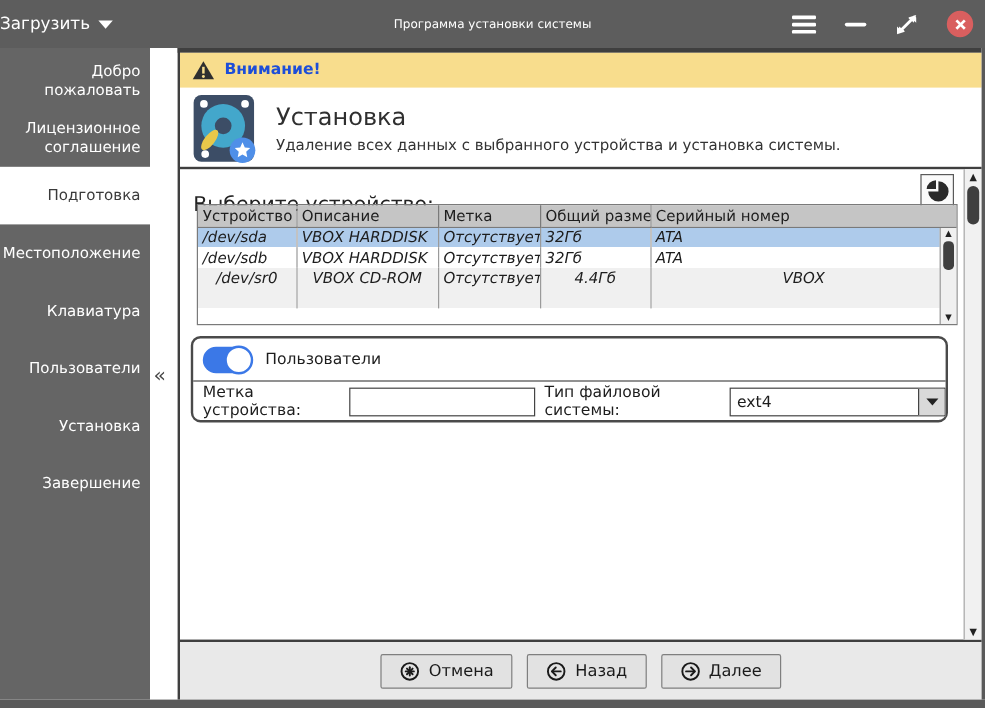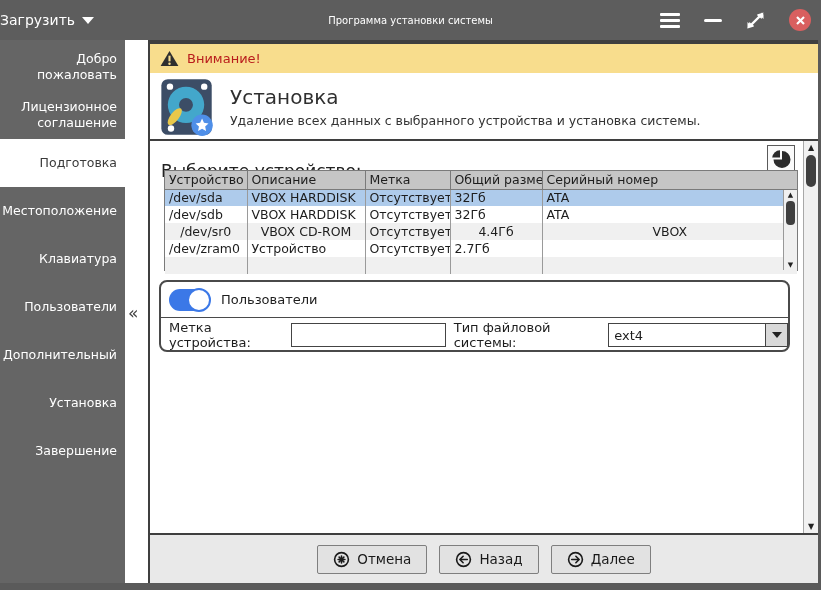--- a/index.html
+++ b/index.html
@@ -24,42 +24,42 @@
   .side-item.active{background:#fff;color:#3a3a3a;}
   .collapse-strip{position:absolute;left:125px;top:40px;width:23px;height:543px;background:#fff;}
   .collapse-btn{position:absolute;left:3px;top:263px;font-size:17px;color:#444;cursor:pointer;}
 
   
   .main{position:absolute;left:148px;top:40px;width:670px;height:543px;background:#fff;border-left:2px solid #3f3f3f;border-top:4px solid #3f3f3f;}
   .right-edge{position:absolute;right:0;top:40px;width:3px;height:543px;background:#5a5a5a;}
   .bottom-strip{position:absolute;left:0;top:583px;width:821px;height:7px;background:#5a5a5a;}
 
   .banner{height:29px;background:#f8dd8d;display:flex;align-items:center;gap:8px;padding-left:10px;}
-  .banner-text{font-size:13px;color:#b91c1c;font-weight:normal;}
+  .banner-text{font-size:13px;color:#1d4ed8;font-weight:bold;}
 
   .header-sec{height:68px;border-bottom:2px solid #3f3f3f;position:relative;}
   .app-icon{position:absolute;left:6px;top:4px;}
   .hd-title{position:absolute;left:80px;top:12px;font-size:20px;color:#2f2f2f;}
   .hd-sub{position:absolute;left:80px;top:40px;font-size:12.5px;color:#333;}
 
   .body{position:relative;height:392px;}
   .scroll-track{position:absolute;right:0;top:0;bottom:0;width:15px;background:#f1f1f1;border-left:1px solid #a8a8a8;}
   .scroll-track .arr{position:absolute;left:0;width:14px;text-align:center;font-size:8px;color:#222;cursor:pointer;}
   .scroll-track .arr.up{top:2px;}
   .scroll-track .arr.down{bottom:2px;}
   .scroll-thumb{position:absolute;left:2px;top:14px;width:10px;height:32px;background:#3f3f3f;border-radius:5px;cursor:grab;}
 
   .content{position:absolute;left:0;right:15px;top:0;bottom:0;}
   .device-label{position:absolute;left:11px;top:20px;font-size:17px;color:#222;}
   .pie-btn{position:absolute;right:8px;top:4px;width:28px;height:28px;background:#fafafa;border:1px solid #5a5a5a;display:flex;align-items:center;justify-content:center;cursor:pointer;}
 
   .table-wrap{position:absolute;left:14px;right:5px;top:29px;height:101px;border:1px solid #7a7a7a;}
   table.devices{width:100%;border-collapse:collapse;table-layout:fixed;font-size:12.5px;color:#1d1d1d;}
   table.devices th{background:#c5c5c5;font-weight:normal;text-align:left;height:18px;padding:0 4px;border-right:1px solid #7a7a7a;border-bottom:1px solid #7a7a7a;overflow:hidden;white-space:nowrap;}
-  table.devices td{height:17px;padding:0 4px;border-right:1px solid #9a9a9a;overflow:hidden;white-space:nowrap;}
+  table.devices td{height:17px;padding:0 4px;border-right:1px solid #9a9a9a;overflow:hidden;white-space:nowrap;font-style:italic;}
   table.devices tr.odd td{background:#f0f0f0;text-align:center;}
   table.devices tr.selected td{background:#aecbeb;}
   table.devices th:last-child,table.devices td:last-child{border-right:none;}
   .tbl-scroll{position:absolute;top:19px;right:0;bottom:0;width:14px;background:#f0f0f0;border-left:1px solid #999;}
   .tbl-scroll .arr{position:absolute;left:0;width:13px;text-align:center;font-size:7px;color:#222;cursor:pointer;}
   .tbl-scroll .arr.up{top:1px;}
   .tbl-scroll .arr.down{bottom:1px;}
   .tbl-thumb{position:absolute;left:2px;top:11px;width:9px;height:24px;background:#3f3f3f;border-radius:4px;cursor:grab;}
 
   .format-group{position:absolute;left:9px;right:13px;top:139px;height:72px;border:2px solid #4a4a4a;border-radius:8px;}
@@ -112,21 +112,20 @@
     </div>
   </div>
 
   <div class="sidebar">
     <div class="side-item">Добро пожаловать</div>
     <div class="side-item">Лицензионное соглашение</div>
     <div class="side-item active">Подготовка</div>
     <div class="side-item">Местоположение</div>
     <div class="side-item">Клавиатура</div>
     <div class="side-item">Пользователи</div>
-    <div class="side-item">Дополнительный</div>
     <div class="side-item">Установка</div>
     <div class="side-item">Завершение</div>
   </div>
   <div class="collapse-strip">
     <div class="collapse-btn">«</div>
   </div>
 
   <div class="main">
 
     <div class="banner">
@@ -203,27 +202,20 @@
                 <td>Отсутствует</td>
                 <td>32Гб</td>
                 <td>ATA</td>
               </tr>
               <tr class="odd">
                 <td>/dev/sr0</td>
                 <td>VBOX CD-ROM</td>
                 <td>Отсутствует</td>
                 <td>4.4Гб</td>
                 <td>VBOX</td>
-              </tr>
-              <tr>
-                <td>/dev/zram0</td>
-                <td>Устройство</td>
-                <td>Отсутствует</td>
-                <td>2.7Гб</td>
-                <td></td>
               </tr>
               <tr class="odd">
                 <td></td>
                   <td></td>
                   <td></td>
                   <td></td>
                   <td></td>
               </tr>
             </tbody>
           </table>

